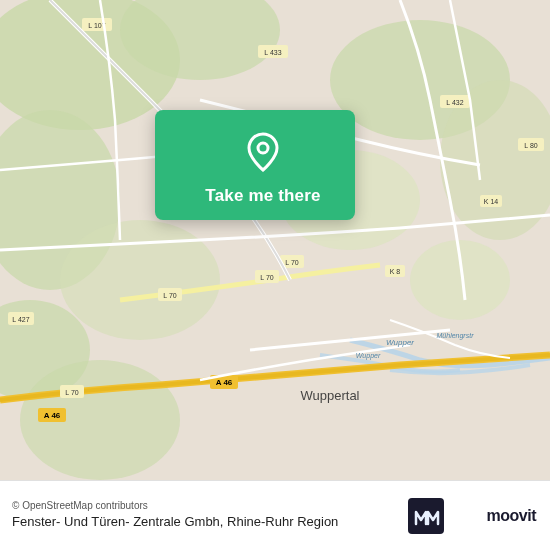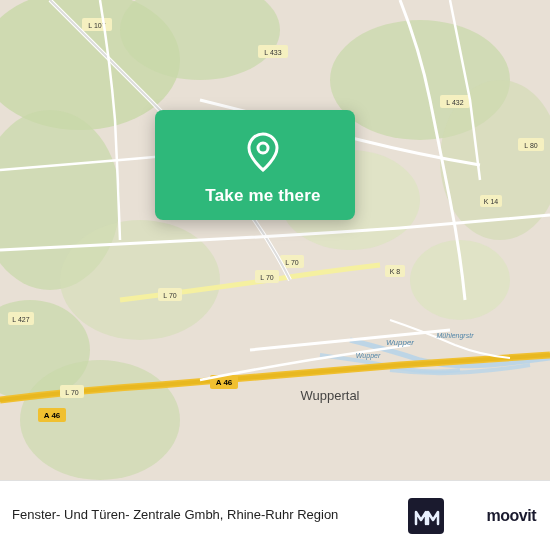--- a/index.html
+++ b/index.html
@@ -215,20 +215,21 @@
         <path d="M22 4 C14.268 4 8 10.268 8 18 C8 28 22 40 22 40 C22 40 36 28 36 18 C36 10.268 29.732 4 22 4 Z" fill="none" stroke="#fff" stroke-width="3"></path>
         <circle cx="22" cy="18" r="5" fill="none" stroke="#fff" stroke-width="3"></circle>
       </svg>
     </div>
     <span id="take-me-there-label">Take me there</span>
   </div>
 </div>
 
 <div id="bottom-bar">
   <div id="attribution-and-name">
+    <span id="osm-attribution">© OpenStreetMap contributors</span>
     <span id="place-name">Fenster- Und Türen- Zentrale Gmbh, Rhine-Ruhr Region</span>
   </div>
   <div id="moovit-logo">
     <svg id="moovit-icon" width="36" height="36" viewBox="0 0 36 36" xmlns="http://www.w3.org/2000/svg">
       <rect width="36" height="36" rx="4" fill="#1a1a2e"></rect>
 
       <path d="M8 26 L8 14 L13 22 L18 14 L18 26" stroke="#e8f0fe" stroke-width="2.5" fill="none" stroke-linejoin="round" stroke-linecap="round"></path>
       <path d="M20 26 L20 14 L25 22 L30 14 L30 26" stroke="#e8f0fe" stroke-width="2.5" fill="none" stroke-linejoin="round" stroke-linecap="round"></path>
     </svg>
     <span id="moovit-text">moovit</span>

